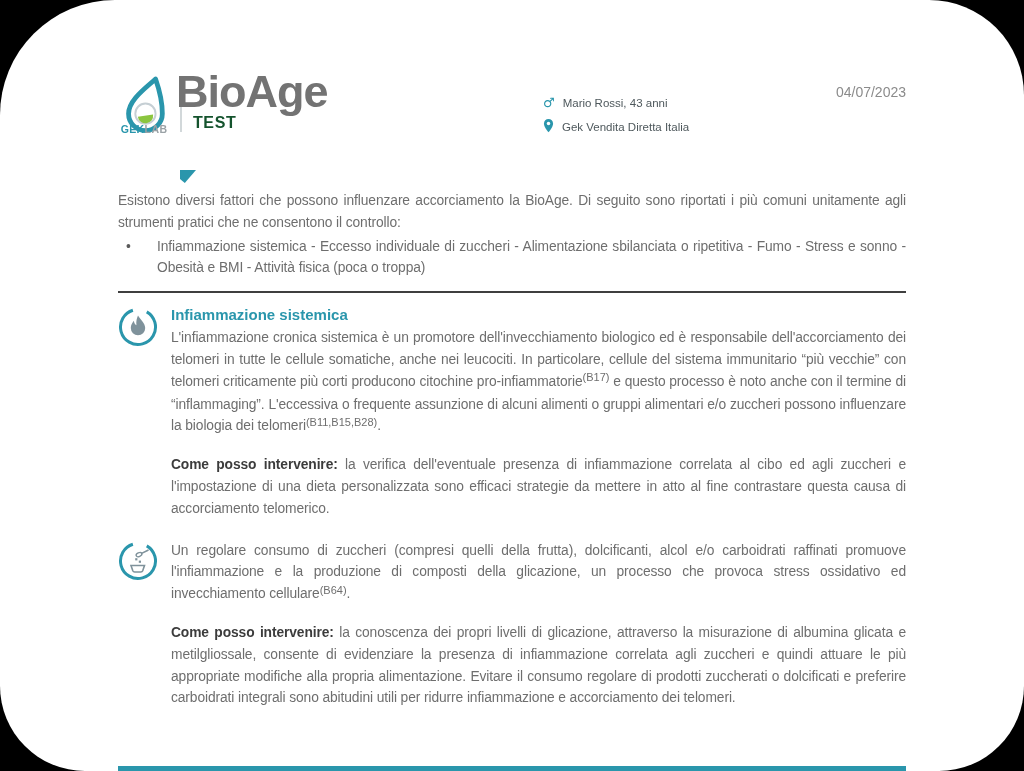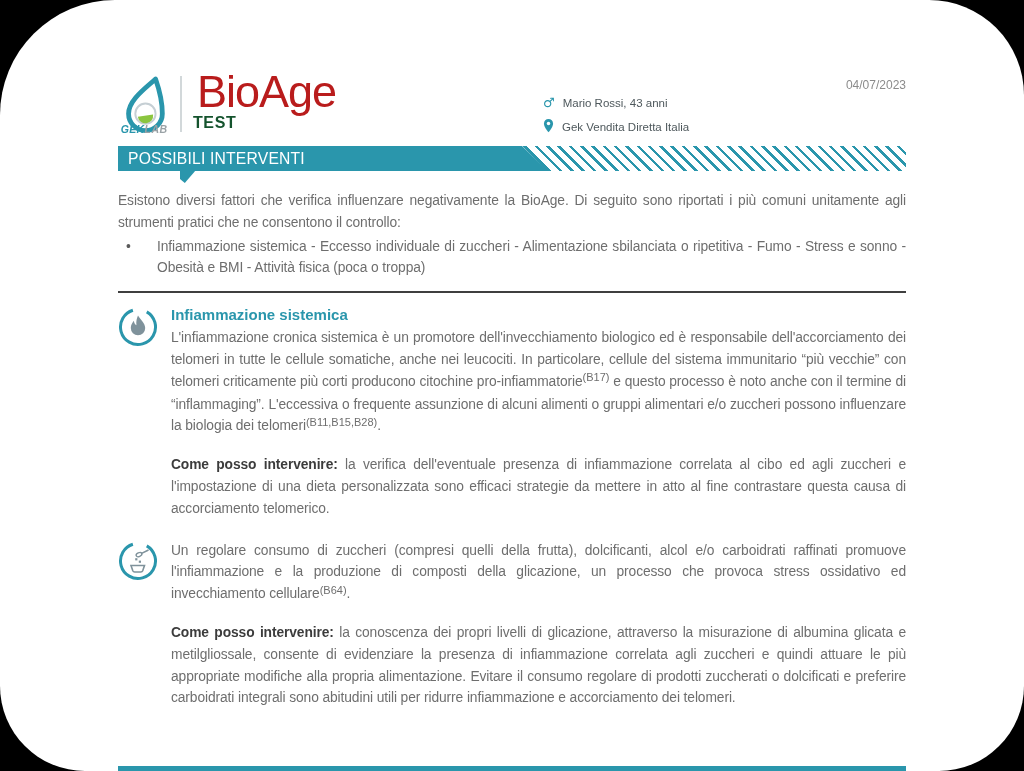--- a/index.html
+++ b/index.html
@@ -12,28 +12,28 @@
   }
   .page {
     position:absolute; inset:0;
     background:#fff;
     border-radius:115px 95px 85px 85px;
     overflow:hidden;
   }
   
   .logo-drop { position:absolute; left:117px; top:74px; }
   .logo-geklab { position:absolute; left:117px; top:123px; width:54px; text-align:center;
-    font-size:10.5px; font-weight:bold; letter-spacing:.4px; color:#9aa2a6;font-style:italic; }
+    font-size:10.5px; font-weight:bold; letter-spacing:.4px; color:#9aa2a6; }
   .logo-geklab .gek { color:#2a96ac; }
   .logo-divider { position:absolute; left:180px; top:76px; width:2px; height:56px; background:#d2d8da; }
-  .brand-title { position:absolute; left:197px; top:66px; font-size:45px; font-weight:normal;
-    color:#b91c1c; letter-spacing:-1px; }
+  .brand-title { position:absolute; left:176px; top:66px; font-size:45px; font-weight:bold;
+    color:#737373; letter-spacing:-1px; }
   .brand-sub { position:absolute; left:193px; top:114px; font-size:16px; font-weight:bold;
     color:#14532d; letter-spacing:.6px; }
-  .report-date { position:absolute; right:118px; top:78px; font-size:12px; color:#8b8b8b; }
+  .report-date { position:absolute; right:118px; top:84px; font-size:14px; color:#8b8b8b; }
   .patient-row { position:absolute; left:543px; font-size:11.5px; color:#4e585c;
     display:flex; align-items:center; gap:8px; }
   .patient-row.name { top:96px; }
   .patient-row.center { top:118px; }
   .male-glyph { color:#2a96ac; font-family:"DejaVu Sans", sans-serif; font-size:13px; line-height:1; }
   
   .banner { position:absolute; left:118px; top:146px; width:788px; height:25px; }
   .banner-stripes { position:absolute; inset:0;
     background:repeating-linear-gradient(45deg,#2a96ac 0 2.5px,#ffffff 2.5px 8px); }
   .banner-solid { position:absolute; left:0; top:0; bottom:0; width:430px; background:#2a96ac;
@@ -86,30 +86,25 @@
   <div class="patient-row center">
     <span>
       <svg width="11" height="15" viewBox="0 0 12 16">
         <path d="M6 1 C3.2 1 1 3.2 1 6 c0 3.8 5 9.3 5 9.3 S11 9.8 11 6 C11 3.2 8.8 1 6 1 z" fill="#2a96ac"></path>
         <circle cx="6" cy="5.8" r="1.9" fill="#fff"></circle>
       </svg>
     </span>
     <span>Gek Vendita Diretta Italia</span>
   </div>
 
-  <div class="banner">
-    <div class="banner-stripes"></div>
-    <div class="banner-solid"></div>
-    <div class="banner-label">POSSIBILI INTERVENTI</div>
-  </div>
   <div class="banner-tail"></div>
 
   <div class="content">
 
-    <p class="body">Esistono diversi fattori che verifica influenzare negativamente la BioAge. Di seguito sono riportati i più comuni unitamente agli strumenti pratici che ne consentono il controllo:</p>
+    <p class="body">Esistono diversi fattori che possono influenzare accorciamento la BioAge. Di seguito sono riportati i più comuni unitamente agli strumenti pratici che ne consentono il controllo:</p>
 
     <div class="bullet-row">
       <span class="bullet-dot">•</span>
       <p class="body bullet-text">Infiammazione sistemica - Eccesso individuale di zuccheri - Alimentazione sbilanciata o ripetitiva - Fumo - Stress e sonno - Obesità e BMI - Attività fisica (poca o troppa)</p>
     </div>
 
     <hr class="rule">
 
 
     <div class="topic">

